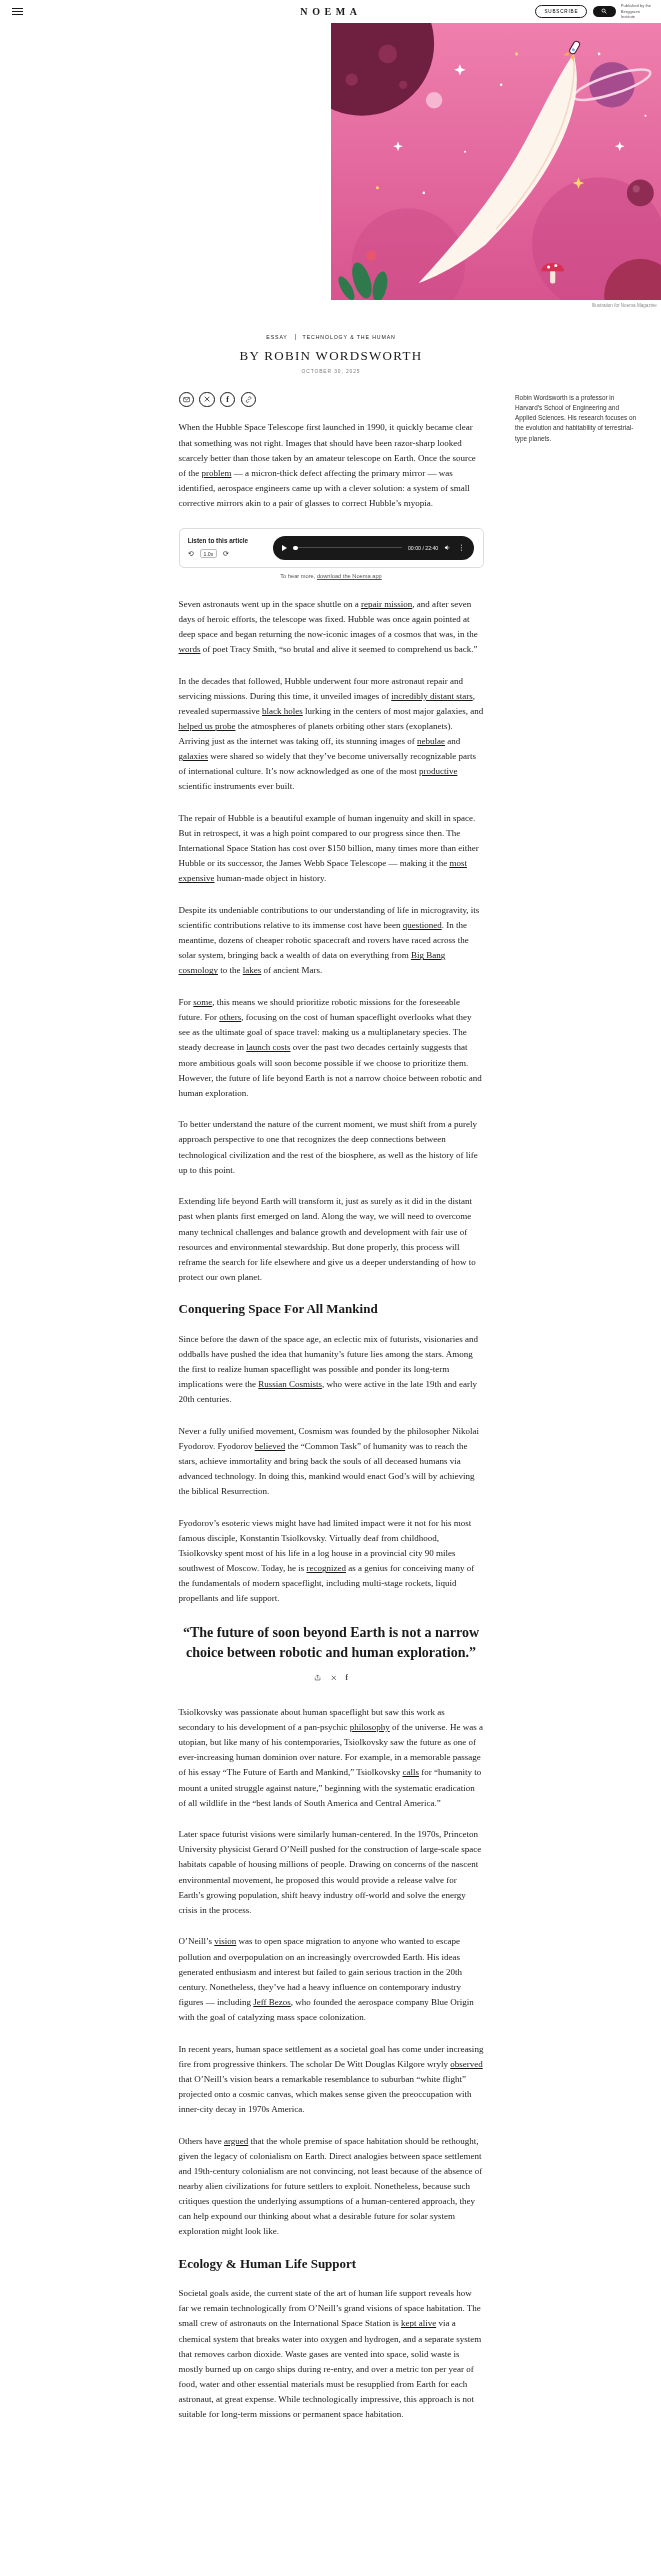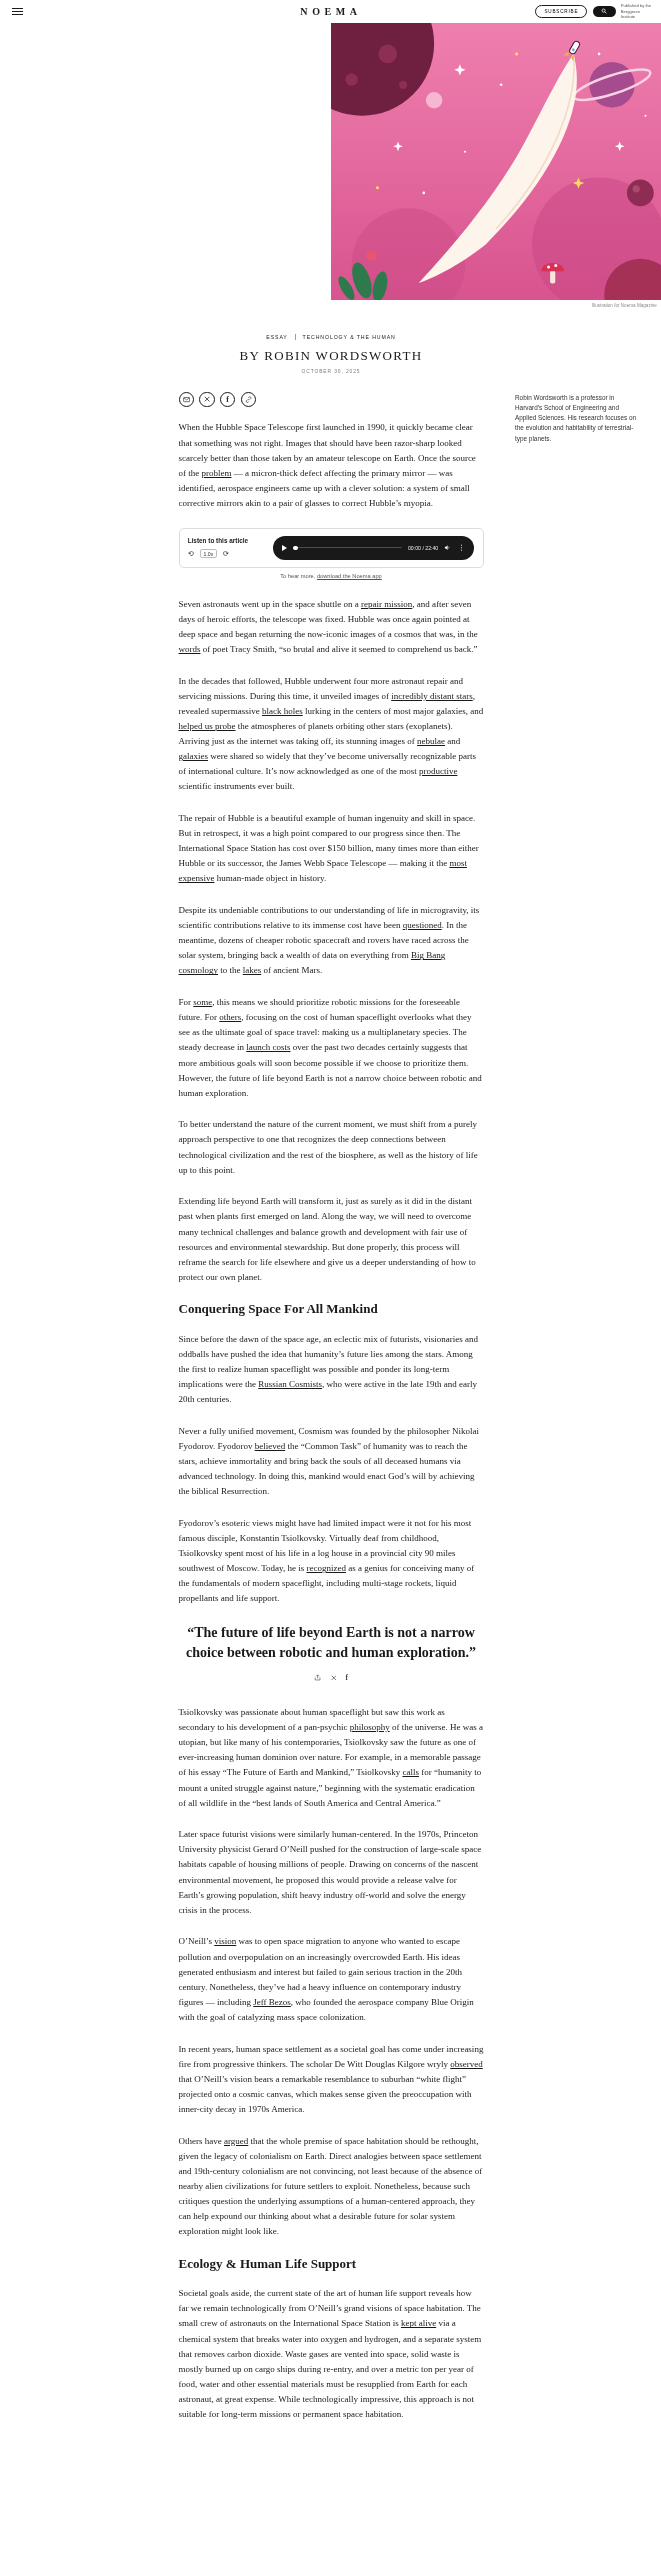--- a/index.html
+++ b/index.html
@@ -240,21 +240,21 @@
       <p class="body" data-interactable="false">To better understand the nature of the current moment, we must shift from a purely approach perspective to one that recognizes the deep connections between technological civilization and the rest of the biosphere, as well as the history of life up to this point.</p>
       <p class="body" data-interactable="false">Extending life beyond Earth will transform it, just as surely as it did in the distant past when plants first emerged on land. Along the way, we will need to overcome many technical challenges and balance growth and development with fair use of resources and environmental stewardship. But done properly, this process will reframe the search for life elsewhere and give us a deeper understanding of how to protect our own planet.</p>
 
       <h2 class="section-heading" data-interactable="false">Conquering Space For All Mankind</h2>
 
       <p class="body" data-interactable="false">Since before the dawn of the space age, an eclectic mix of futurists, visionaries and oddballs have pushed the idea that humanity’s future lies among the stars. Among the first to realize human spaceflight was possible and ponder its long-term implications were the <a class="inlink" data-interactable="true">Russian Cosmists</a>, who were active in the late 19th and early 20th centuries.</p>
       <p class="body" data-interactable="false">Never a fully unified movement, Cosmism was founded by the philosopher Nikolai Fyodorov. Fyodorov <a class="inlink" data-interactable="true">believed</a> the “Common Task” of humanity was to reach the stars, achieve immortality and bring back the souls of all deceased humans via advanced technology. In doing this, mankind would enact God’s will by achieving the biblical Resurrection.</p>
       <p class="body" data-interactable="false">Fyodorov’s esoteric views might have had limited impact were it not for his most famous disciple, Konstantin Tsiolkovsky. Virtually deaf from childhood, Tsiolkovsky spent most of his life in a log house in a provincial city 90 miles southwest of Moscow. Today, he is <a class="inlink" data-interactable="true">recognized</a> as a genius for conceiving many of the fundamentals of modern spaceflight, including multi-stage rockets, liquid propellants and life support.</p>
 
       <blockquote class="pullquote" data-interactable="false">
-        <p class="pullquote-text" data-interactable="false">“The future of life beyond Earth is not a narrow choice between robotic and human exploration.”</p>
+        <p class="pullquote-text" data-interactable="false">“The future of soon beyond Earth is not a narrow choice between robotic and human exploration.”</p>
         <div class="pull-share" data-interactable="false">
           <span class="mini" data-interactable="true">
             <svg data-interactable="false" width="7.2" height="7.2" viewBox="0 0 24 24" fill="none" stroke="#444" stroke-width="2">
                 <path d="M4 12 v8 h16 v-8"></path>
                 <line x1="12" y1="15" x2="12" y2="3"></line>
                 <polyline points="7,8 12,3 17,8"></polyline>
               </svg>
           </span>
           <span class="mini" data-interactable="true">
             <svg data-interactable="false" width="5.7" height="5.7" viewBox="0 0 24 24" stroke="#444" stroke-width="3">

